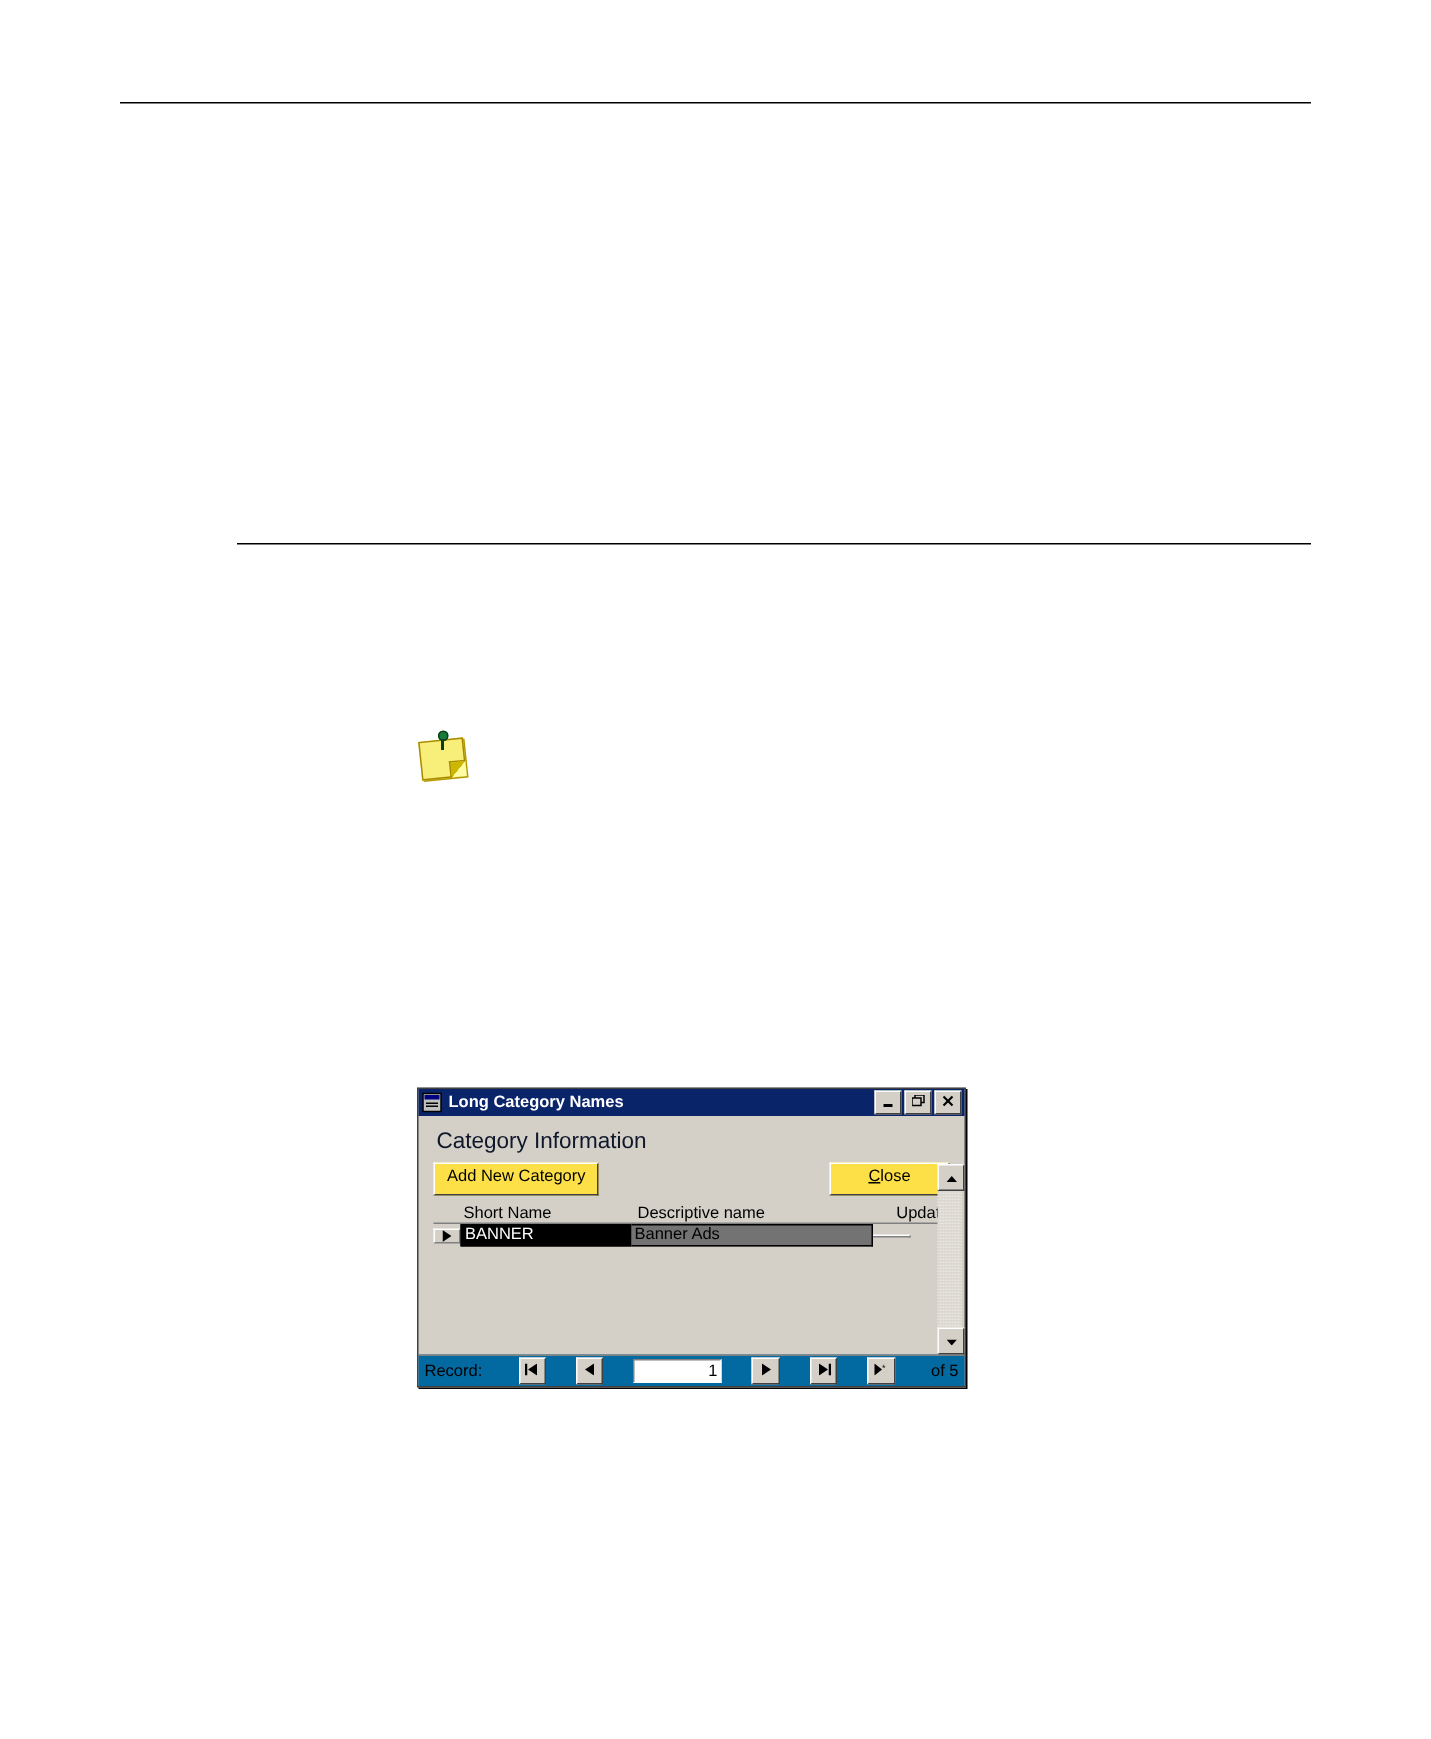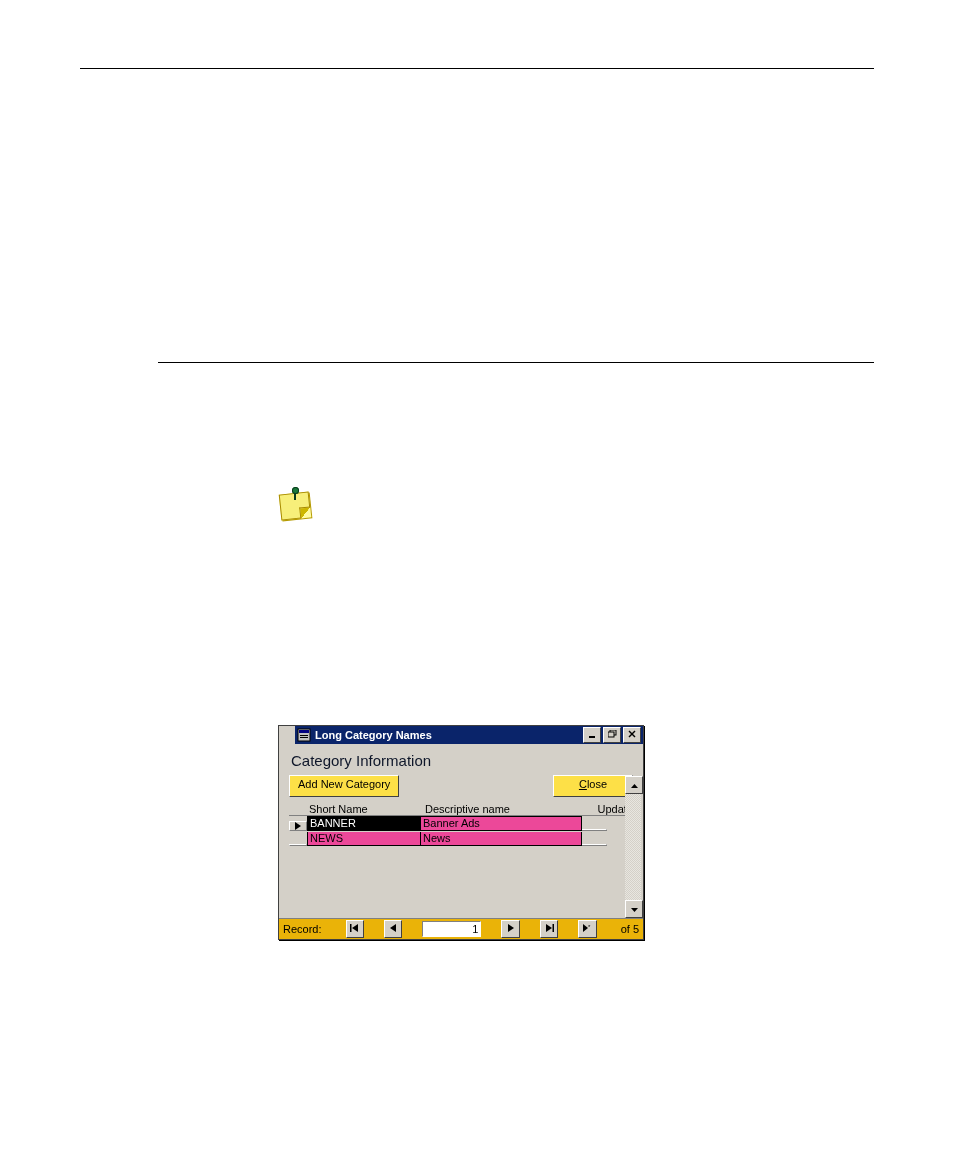--- a/index.html
+++ b/index.html
@@ -86,21 +86,20 @@
   }
   .titlebar {
     display: flex;
     align-items: center;
     height: 18px;
     background: linear-gradient(#0a246a, #0a246a);
     color: #fff;
     font-weight: bold;
     font-size: 11px;
     padding: 0 2px;
-    margin-left: 16px;
   }
   .titlebar .form-icon {
     width: 14px; height: 14px;
     margin-right: 4px;
     display: inline-flex;
     align-items: center; justify-content: center;
   }
   .titlebar .form-icon svg { width: 14px; height: 14px; }
   .titlebar .title-text { flex: 1; }
   .titlebar .winbtn {
@@ -158,35 +157,35 @@
   .col-headers .hdr-selector { width: 18px; }
   .col-headers .hdr-short { width: 114px; padding-left: 2px; }
   .col-headers .hdr-desc  { width: 160px; padding-left: 2px; }
   .col-headers .hdr-update{ flex: 1; text-align: right; padding-left: 2px; }
 
   .grid {
     border-top: 1px solid #808080;
   }
   .grid-row {
     display: flex;
-    align-items: flex-end;
+    align-items: center;
     height: 15px;
   }
   .grid-row .row-selector {
     width: 16px;
     background: #d4d0c8;
     border: 1px solid #fff;
     border-right-color: #808080;
     border-bottom-color: #808080;
     display: flex; align-items: center; justify-content: center;
     font-size: 9px;
     color: #000;
   }
   .grid-row .cell {
-    background: #ec4899;
+    background: #737373;
     border: 1px solid #000;
     border-top: none;
     font-size: 11px;
     padding: 0 2px;
     line-height: 13px;
     overflow: hidden;
     white-space: nowrap;
   }
   .grid-row .cell.short { width: 108px; }
   .grid-row .cell.desc  { width: 156px; border-left: none; }
@@ -225,21 +224,21 @@
   .vscroll .strack {
     flex: 1;
     background: repeating-conic-gradient(#d4d0c8 0% 25%, #e8e6e0 0% 50%) 0/2px 2px;
   }
 
   .nav {
     display: flex;
     align-items: center;
     height: 20px;
     border-top: 1px solid #808080;
-    background: #eab308;
+    background: #0369a1;
     font-size: 11px;
     padding: 0 4px;
     gap: 20px;
   }
   .nav .label { margin-right: 4px; }
   .nav .nbtn {
     width: 18px; height: 16px;
     background: #d4d0c8;
     border: 1px solid #fff;
     border-right-color: #404040;
@@ -331,26 +330,20 @@
 
       <div class="grid" id="grid">
           <div class="grid-row current">
             <div class="row-selector">
               <svg width="6" height="8" viewBox="0 0 6 8">
                 <polygon points="0,0 0,8 6,4" fill="#000"></polygon>
               </svg>
             </div>
             <div class="cell short">BANNER</div>
             <div class="cell desc">Banner Ads</div>
-            <div class="update-cell"></div>
-          </div>
-          <div class="grid-row">
-            <div class="row-selector"></div>
-            <div class="cell short">NEWS</div>
-            <div class="cell desc">News</div>
             <div class="update-cell"></div>
           </div>
         </div>
 
       <div style="height:70px"></div>
 
       <div class="vscroll">
         <div class="sbtn">
           <span>
             <svg width="7" height="4" viewBox="0 0 7 4">

